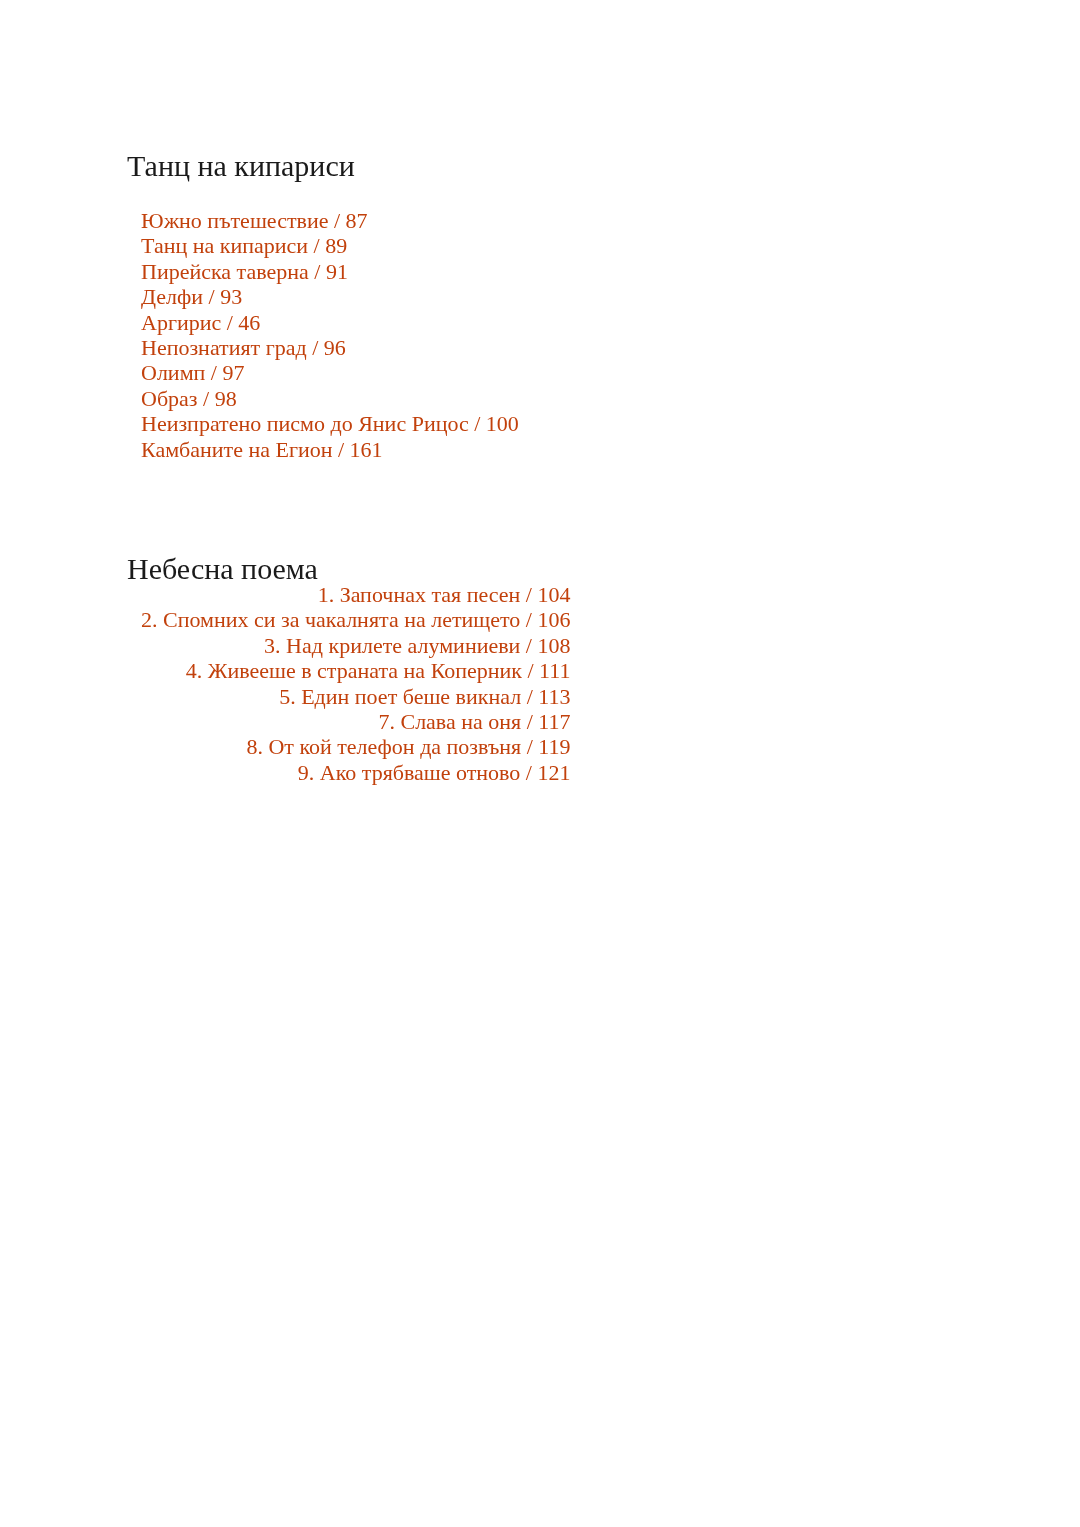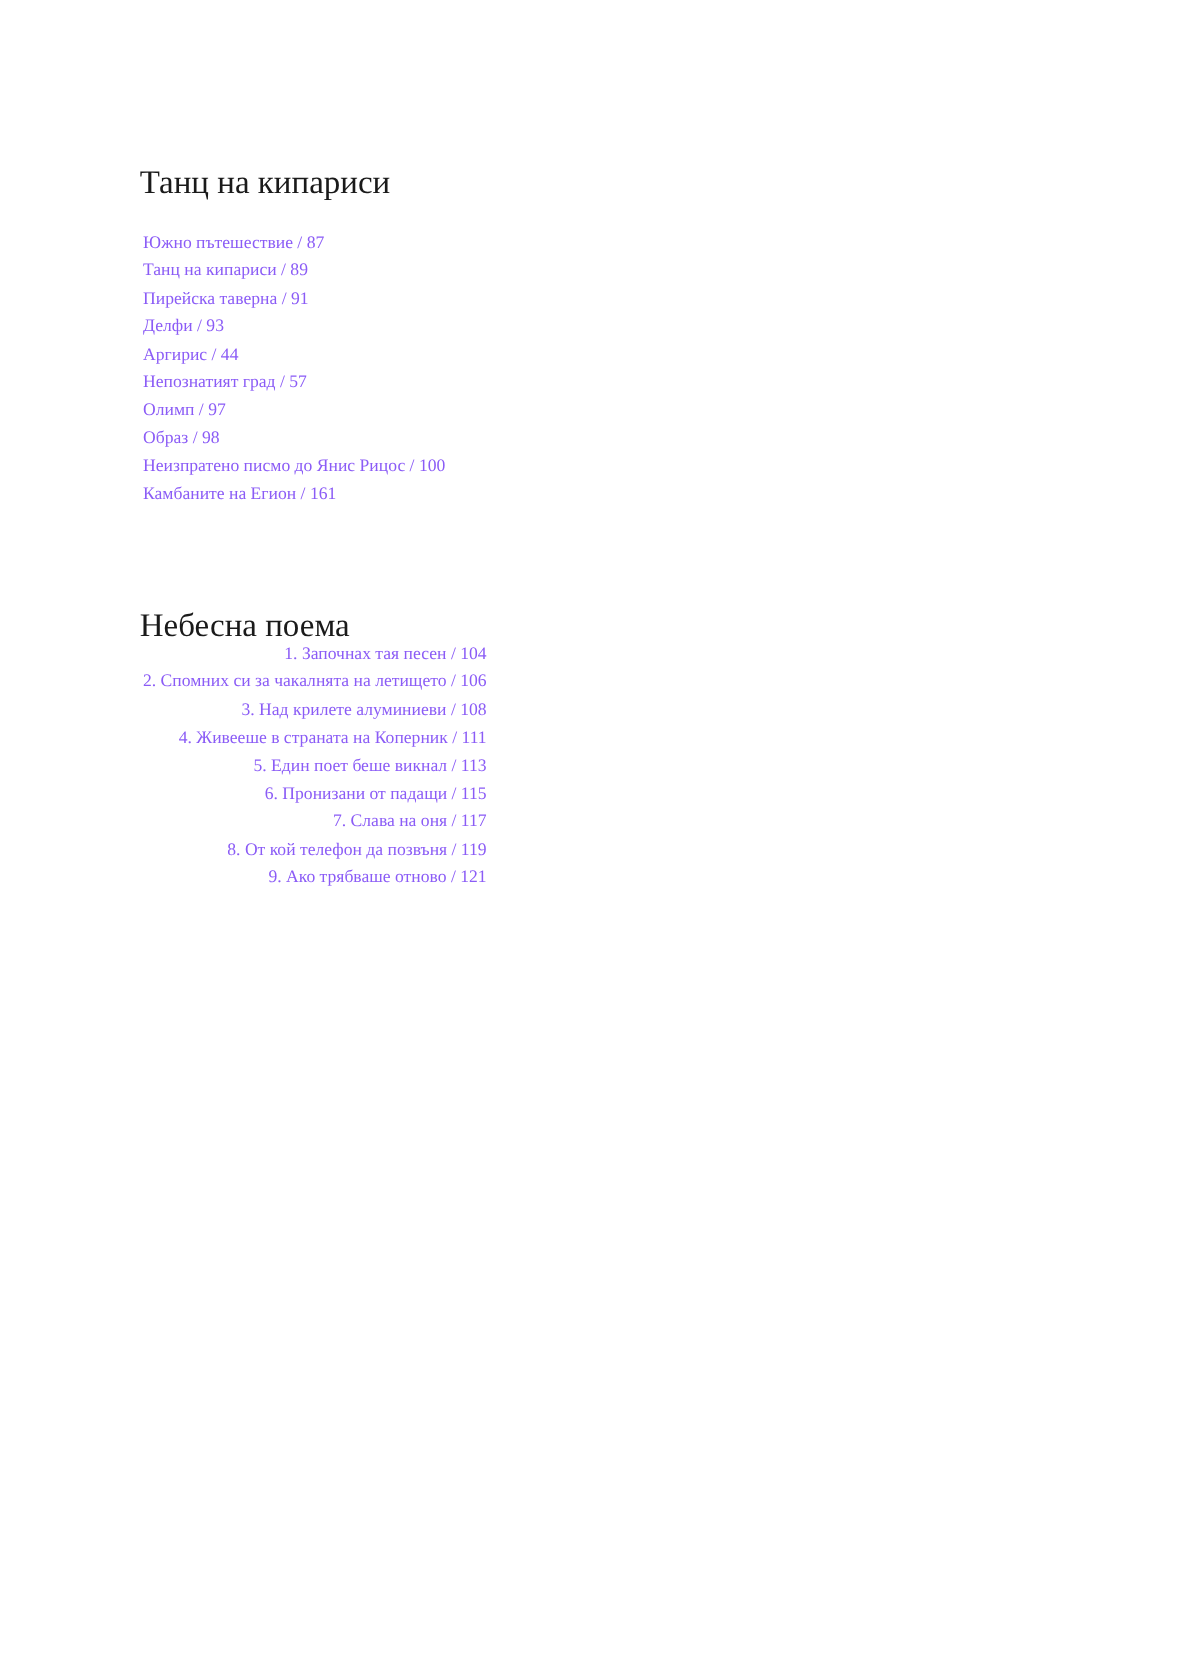--- a/index.html
+++ b/index.html
@@ -22,24 +22,24 @@
     font-size: 30px;
     line-height: 34px;
     font-weight: 400;
     color: #1a1a1a;
     white-space: nowrap;
   }
   #section1-title { top: 149px; }
   #section2-title { top: 552px; }
   .toc-list {
     position: absolute;
-    left: 130px;
-    font-size: 16px;
+    left: 141px;
+    font-size: 22px;
     line-height: 25.4px;
-    color: #8b5cf6;
+    color: #c2410c;
   }
   #section1-list { top: 208px; }
   #section2-list { top: 582px; text-align: right; }
   .toc-line {
     white-space: nowrap;
   }
   .page-number {
     position: absolute;
     left: 920px;
     top: 1410px;
@@ -54,37 +54,36 @@
 
 <div class="page">
 
   <div class="doc-heading" id="section1-title">Танц на кипариси</div>
 
   <div class="toc-list" id="section1-list">
     <div class="toc-line">Южно пътешествие / 87</div>
     <div class="toc-line">Танц на кипариси / 89</div>
     <div class="toc-line">Пирейска таверна / 91</div>
     <div class="toc-line">Делфи / 93</div>
-    <div class="toc-line">Аргирис / 44</div>
-    <div class="toc-line">Непознатият град / 57</div>
+    <div class="toc-line">Аргирис / 46</div>
+    <div class="toc-line">Непознатият град / 96</div>
     <div class="toc-line">Олимп / 97</div>
     <div class="toc-line">Образ / 98</div>
     <div class="toc-line">Неизпратено писмо до Янис Рицос / 100</div>
     <div class="toc-line">Камбаните на Егион / 161</div>
   </div>
 
   <div class="doc-heading" id="section2-title">Небесна поема</div>
 
   <div class="toc-list" id="section2-list">
     <div class="toc-line">1. Започнах тая песен / 104</div>
     <div class="toc-line">2. Спомних си за чакалнята на летището / 106</div>
     <div class="toc-line">3. Над крилете алуминиеви / 108</div>
     <div class="toc-line">4. Живееше в страната на Коперник / 111</div>
     <div class="toc-line">5. Един поет беше викнал / 113</div>
-    <div class="toc-line">6. Пронизани от падащи / 115</div>
     <div class="toc-line">7. Слава на оня / 117</div>
     <div class="toc-line">8. От кой телефон да позвъня / 119</div>
     <div class="toc-line">9. Ако трябваше отново / 121</div>
   </div>
 
   <div class="page-number">125</div>
 
 </div>
 
 </body></html>

